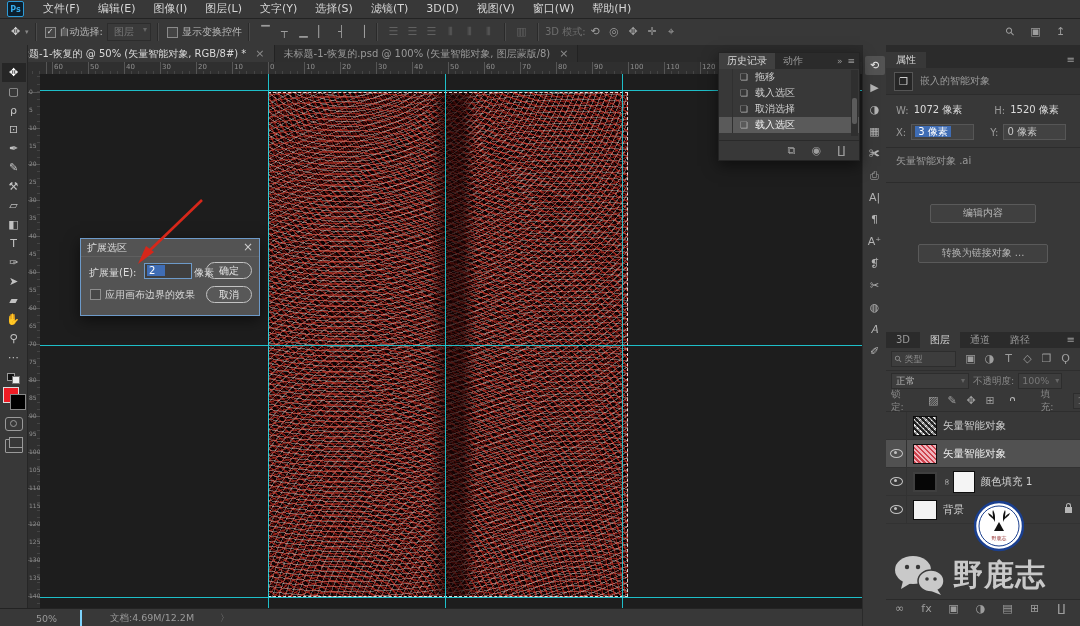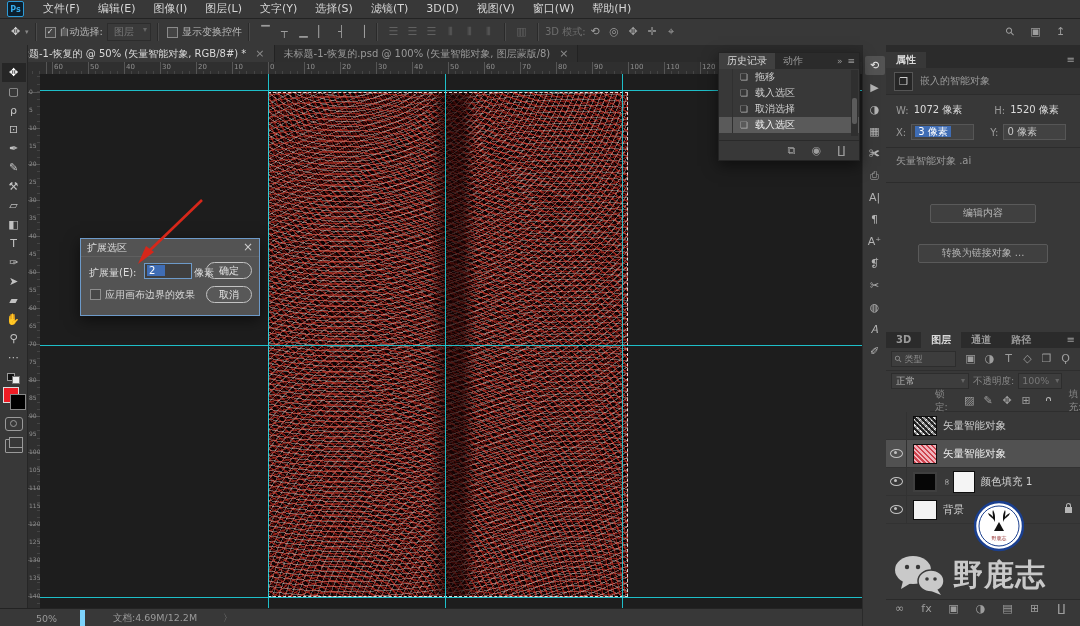--- a/index.html
+++ b/index.html
@@ -110,21 +110,21 @@
                   display:flex;justify-content:flex-end;align-items:center;gap:6px;padding-right:8px;color:#aaa;}
 
   
   #panel-strip{left:862px;top:45px;width:24px;height:581px;background:#383838;border-left:1px solid #2a2a2a;
                display:flex;flex-direction:column;align-items:center;padding-top:11px;box-sizing:border-box;}
   .strip-icon{width:20px;height:19px;display:flex;align-items:center;justify-content:center;color:#b3b3b3;font-size:11px;margin-bottom:3px;}
   .strip-icon.active{background:#535353;border-radius:2px;color:#e8e8e8;}
 
   #right-panels{left:886px;top:45px;width:194px;height:581px;background:#383838;display:flex;flex-direction:column;box-sizing:border-box;}
   .panel-tabbar{height:16px;background:#2b2b2b;display:flex;align-items:stretch;font-size:10px;color:#9a9a9a;flex:none;}
-  .panel-tabbar .ptab{padding:0 10px;line-height:16px;font-weight:bold;}
+  .panel-tabbar .ptab{padding:0 10px;line-height:16px;}
   .panel-tabbar .ptab.active{background:#383838;color:#d8d8d8;}
   .panel-tabbar .pmenu{margin-left:auto;padding-right:5px;line-height:16px;color:#9a9a9a;}
   .spacer7{height:7px;background:#2b2b2b;flex:none;}
 
   #props-body{flex:none;height:264px;font-size:10px;color:#9a9a9a;position:relative;}
   #props-header{height:26px;display:flex;align-items:center;gap:7px;padding:0 8px;border-bottom:1px solid #2c2c2c;background:#333;}
   #props-so-icon{width:17px;height:17px;background:#262626;border:1px solid #555;color:#cfcfcf;font-size:10px;display:flex;align-items:center;justify-content:center;}
   .props-row{display:flex;align-items:center;padding:0 10px;height:22px;gap:5px;}
   .pv{color:#dcdcdc;}
   .pbox{width:58px;height:14px;background:#424242;border:1px solid #565656;line-height:14px;padding-left:3px;color:#c7c7c7;}
@@ -138,21 +138,21 @@
   #btn-convert{width:128px;}
 
   #layers-filter{height:22px;display:flex;align-items:center;padding:0 5px;gap:2px;flex:none;border-bottom:1px solid #2e2e2e;}
   #filter-box{width:62px;height:14px;background:#3d3d3d;border:1px solid #2d2d2d;color:#8f8f8f;font-size:9px;line-height:14px;
               padding-left:3px;display:flex;gap:3px;align-items:center;}
   #layers-blend{height:20px;display:flex;align-items:center;padding:0 5px;gap:4px;font-size:9.5px;color:#9a9a9a;flex:none;}
   #blend-box{width:72px;height:14px;background:#3d3d3d;border:1px solid #2d2d2d;color:#b9b9b9;line-height:14px;padding-left:4px;position:relative;}
   #blend-box::after{content:"▾";position:absolute;right:3px;color:#666;font-size:8px;}
   .mini-combo{background:#3d3d3d;border:1px solid #2d2d2d;color:#777;padding:0 12px 0 3px;height:14px;line-height:14px;position:relative;}
   .mini-combo::after{content:"▾";position:absolute;right:2px;color:#666;font-size:8px;}
-  #layers-lock{height:20px;display:flex;align-items:center;padding:0 5px;gap:12px;font-size:9.5px;color:#9a9a9a;flex:none;border-bottom:1px solid #2e2e2e;margin-left:44px;}
+  #layers-lock{height:20px;display:flex;align-items:center;padding:0 5px;gap:20px;font-size:9.5px;color:#9a9a9a;flex:none;border-bottom:1px solid #2e2e2e;}
 
   .layer-row{height:27px;display:flex;align-items:center;border-bottom:1px solid #323232;font-size:10.5px;color:#cfcfcf;flex:none;}
   .layer-row.selected{background:#515151;color:#efefef;}
   .eye-cell{width:20px;height:100%;border-right:1px solid #323232;display:flex;align-items:center;justify-content:center;flex:none;}
   .eye{width:11px;height:7px;border:1px solid #c2c2c2;border-radius:50%;position:relative;}
   .eye::after{content:"";position:absolute;left:3px;top:1px;width:3px;height:3px;background:#c2c2c2;border-radius:50%;}
   .thumb{width:24px;height:20px;border:1px solid #0e0e0e;margin:0 6px;flex:none;box-sizing:border-box;}
   .thumb.halftone-dark{background:conic-gradient(#9a9a9a 25%,#f0f0f0 0 50%,#9a9a9a 0 75%,#f0f0f0 0) 0 0/6px 6px;position:relative;}
   .thumb.halftone-dark::after{content:"";position:absolute;inset:0;background:repeating-linear-gradient(45deg,rgba(10,10,10,.88) 0 2px,transparent 2px 4px);}
   .thumb.halftone-red{background:#f0b4bc;position:relative;}
@@ -170,21 +170,21 @@
 
   
   #watermark{left:893px;top:548px;width:187px;height:54px;z-index:9;display:flex;align-items:center;gap:8px;}
   #wm-text{font-size:30px;font-weight:bold;color:#c9c9c9;letter-spacing:1px;}
   #deer-badge{left:974px;top:500px;width:50px;height:52px;z-index:9;}
 
   
   #statusbar{left:28px;top:608px;width:834px;height:18px;background:#383838;border-top:1px solid #232323;
              display:flex;align-items:center;font-size:9.5px;color:#9a9a9a;}
   #statusbar-corner{left:0;top:608px;width:28px;height:18px;background:#383838;border-top:1px solid #232323;}
-  #status-zoom{width:44px;padding-left:8px;border-right:5px solid #7dd3fc;line-height:17px;}
+  #status-zoom{width:44px;padding-left:8px;border-right:2px solid #7dd3fc;line-height:17px;}
   #status-doc{padding-left:28px;}
   #status-chev{padding-left:26px;color:#8a8a8a;}
 </style>
 </head>
 <body class="nosel">
 
 <div id="menubar" class="abs">
   <div id="ps-badge">Ps</div>
   <div id="menu-items" style="display: flex;">
       <span class="menu-item">文件(F)</span>

